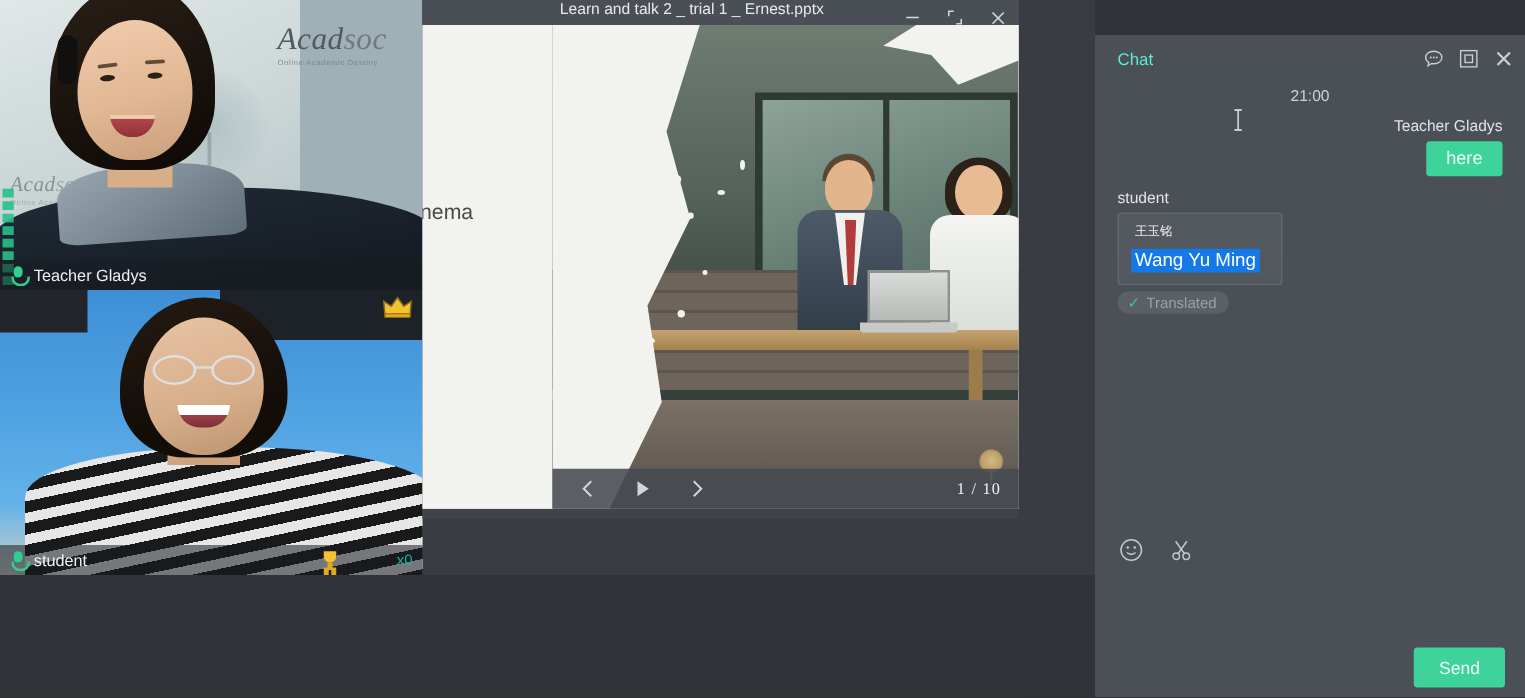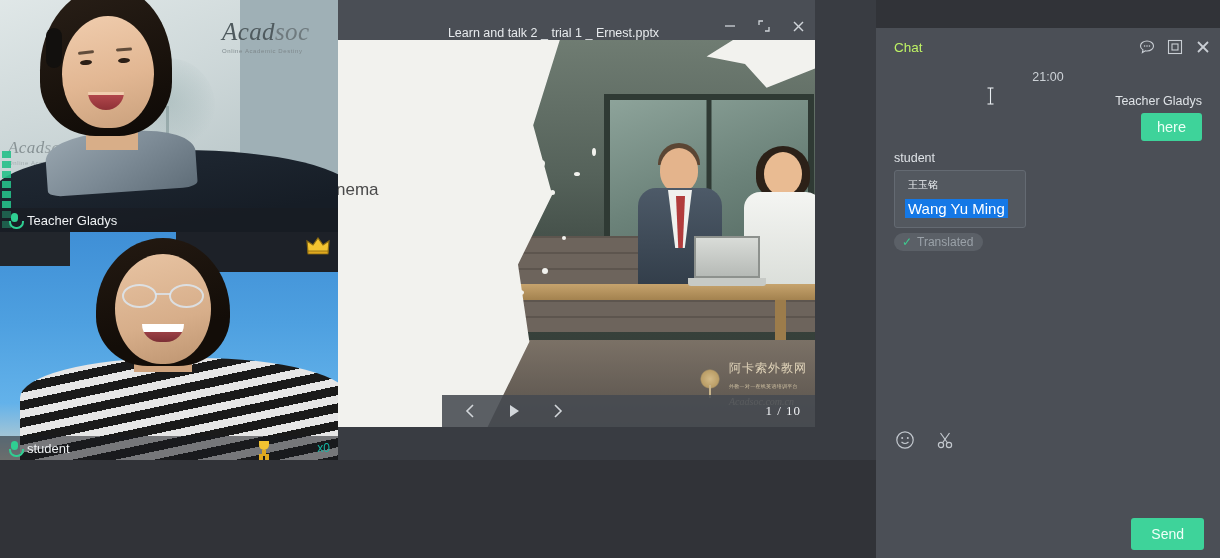--- a/index.html
+++ b/index.html
@@ -261,23 +261,23 @@
   .crown-icon svg { display: block; }
 
   
   .ppt-window {
     position: absolute;
     left: 338px; top: 0;
     width: 477px; height: 415px;
     background: #3f434a;
   }
   .ppt-titlebar {
-    height: 40px;
+    height: 20px;
     background: #4a4e55;
-    display: flex; align-items: flex-end;
+    display: flex; align-items: flex-start;
     position: relative;
   }
   .ppt-title {
     flex: 1; text-align: center;
     color: #e7eaed; font-size: 12.5px;
     padding-left: 56px;
     box-sizing: border-box;
     white-space: nowrap; overflow: hidden;
   }
   .win-btns { display: flex; align-items: center; }
@@ -500,21 +500,21 @@
     height: 38px;
     display: flex; align-items: center;
     background: #4b4f56;
   }
   .chat-tabs { display: flex; align-items: center; }
   .chat-tab {
     padding: 0 18px; height: 38px;
     display: flex; align-items: center;
     font-size: 13.5px; color: #c6cbd1;
   }
-  .chat-tab.active { color: #bef264; }
+  .chat-tab.active { color: #5eead4; }
   .chat-head-icons {
     position: absolute; right: 8px; top: 0; height: 38px;
     display: flex; align-items: center; gap: 10px;
   }
   .chat-head-icons .ic {
     width: 18px; height: 18px;
     display: flex; align-items: center; justify-content: center;
     color: #c9ced4;
   }
   .chat-head-icons .ic svg { display: block; }
@@ -788,25 +788,20 @@
           <div class="speck" style="left:108px;top:150px;width:5px;height:5px"></div>
           <div class="speck" style="left:86px;top:176px;width:9px;height:6px"></div>
           <div class="speck" style="left:120px;top:196px;width:4px;height:4px"></div>
           <div class="speck" style="left:132px;top:132px;width:6px;height:4px"></div>
           <div class="speck" style="left:150px;top:108px;width:4px;height:8px"></div>
           <div class="speck" style="left:100px;top:228px;width:6px;height:6px"></div>
           <div class="speck" style="left:74px;top:250px;width:8px;height:5px"></div>
 
           <div class="photo-watermark">
             <span class="wm-tree"></span>
-            <span class="wm-text">
-              <span class="wm-cn">阿卡索外教网</span><br>
-              <span class="wm-tag">外教一对一在线英语培训平台</span><br>
-              <span class="wm-url">Acadsoc.com.cn</span>
-            </span>
           </div>
         </div>
 
         <div class="slide-sub">nema</div>
       </div>
 
       <div class="ppt-controls">
         <div class="ppt-ctrl-btn">
           <svg width="14" height="16" viewBox="0 0 14 16">
             <path d="M10 2 L4 8 L10 14" fill="none" stroke="currentColor" stroke-width="1.6"></path>

